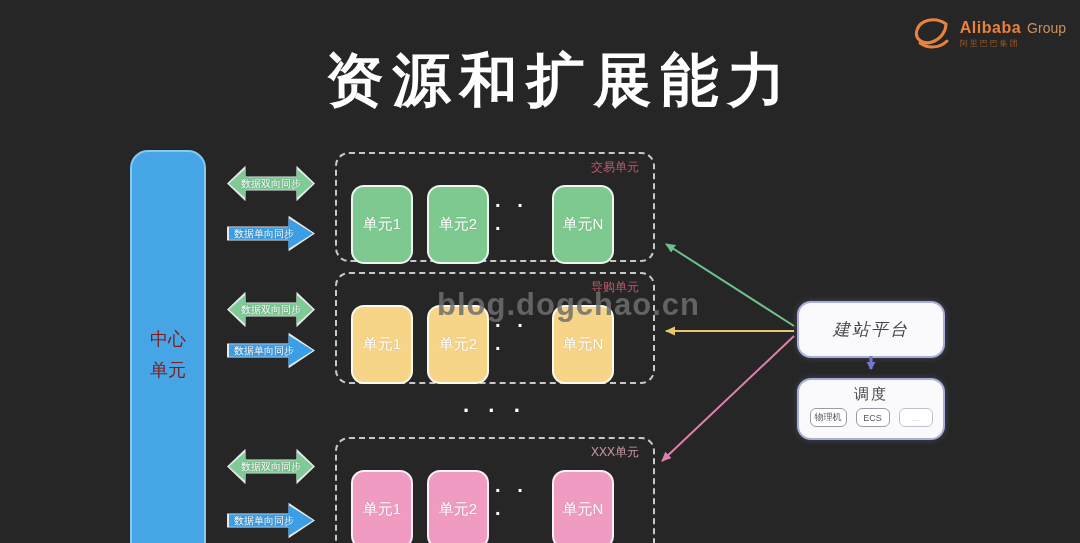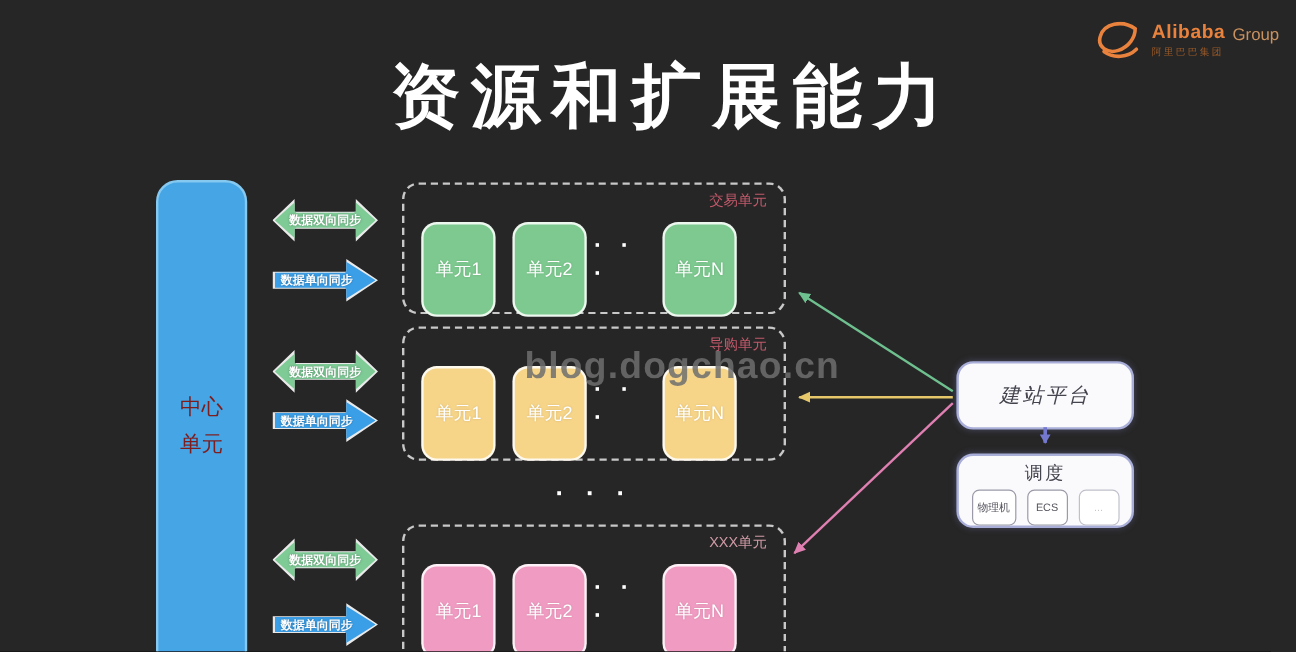--- a/index.html
+++ b/index.html
@@ -31,21 +31,21 @@
   
   .sync-arrow{position:absolute;left:227px;width:88px;height:37px;}
   .arrow-shell{position:absolute;inset:0;background:rgba(255,255,255,.9);}
   .arrow-fill{position:absolute;inset:2px;}
   .bi-shape{clip-path:polygon(0 50%,21% 2%,21% 31%,79% 31%,79% 2%,100% 50%,79% 98%,79% 69%,21% 69%,21% 98%);}
   .uni-shape{clip-path:polygon(0 31%,70% 31%,70% 2%,100% 50%,70% 98%,70% 69%,0 69%);}
   .fill-green{background:#7ecb96;}
   .fill-blue{background:#3b9fe8;}
   .arrow-label{
     position:absolute;inset:0;display:flex;align-items:center;justify-content:center;
-    color:#fff;font-size:10px;font-weight:700;text-shadow:0 0 2px rgba(0,0,0,.35);white-space:nowrap;
+    color:#fff;font-size:10px;font-weight:400;text-shadow:0 0 2px rgba(0,0,0,.35);white-space:nowrap;
   }
   .uni .arrow-label{padding-right:14px;}
   
   .group{
     position:absolute;left:335px;width:320px;box-sizing:border-box;
     border:2px dashed #c8c8c8;border-radius:14px;
   }
   .group-label{position:absolute;top:5px;right:14px;font-size:12px;color:var(--label-color,#c2596b);}
   .unit{
     position:absolute;top:31px;width:62px;height:79px;box-sizing:border-box;
@@ -76,21 +76,21 @@
     position:absolute;left:797px;width:148px;box-sizing:border-box;
     background:#fafafc;border:2px solid #a9aed8;border-radius:14px;
     box-shadow:0 0 6px rgba(130,135,200,.35);
   }
   .platform-box{top:301px;height:57px;display:flex;align-items:center;justify-content:center;}
   .platform-label{color:#44444e;font-size:17px;letter-spacing:2px;font-style:italic;}
   .scheduler-box{top:378px;height:62px;}
   .scheduler-label{display:block;text-align:center;margin-top:5px;color:#44444e;font-size:15px;letter-spacing:2px;}
   .sched-items{display:flex;justify-content:center;gap:9px;margin-top:4px;}
   .sched-item{
-    box-sizing:border-box;min-width:34px;height:30px;padding:0 4px;
+    box-sizing:border-box;min-width:34px;height:19px;padding:0 4px;
     border:1.5px solid #9a9aa8;border-radius:6px;background:#fff;
     display:flex;align-items:center;justify-content:center;
     color:#55555f;font-size:9px;
   }
   .sched-item.faint{color:#c5c5cc;border-color:#c0c0cc;}
   .connectors{position:absolute;inset:0;width:1080px;height:543px;z-index:4;pointer-events:none;}
 </style>
 </head>
 <body>
 

